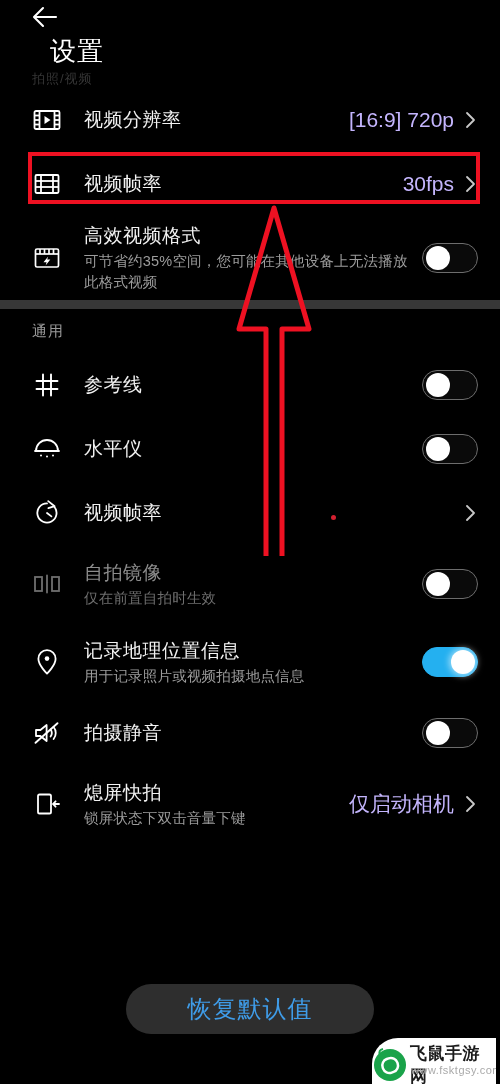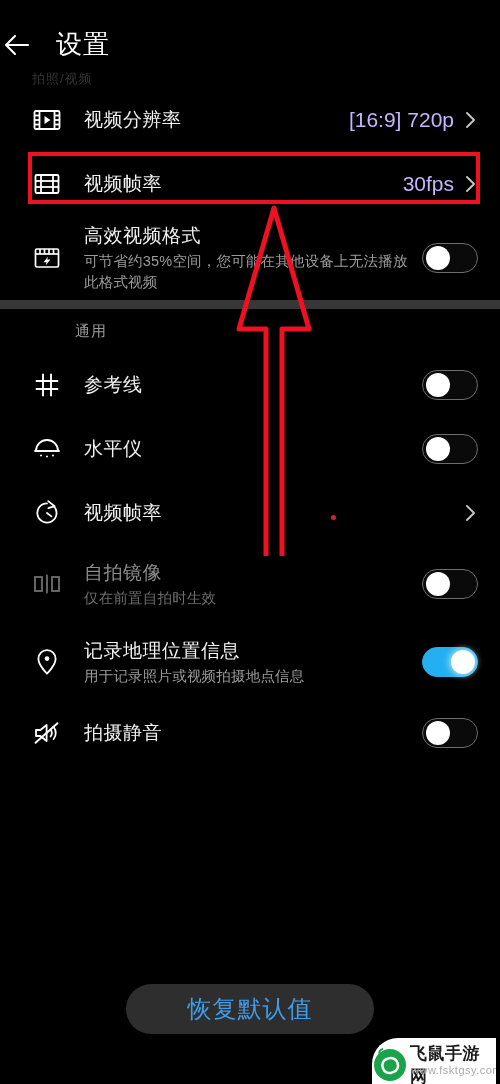--- a/index.html
+++ b/index.html
@@ -15,22 +15,24 @@
     width: 500px;
     height: 1084px;
     background: #000;
     color: #fff;
     overflow: hidden;
   }
 
   
   .header {
     display: flex;
-    align-items: flex-end;
+    align-items: flex-start;
     height: 62px;
+    padding-left: 28px;
+    flex-direction: column;
   }
   .back-icon {
     width: 34px;
     height: 34px;
     flex: 0 0 34px;
     display: flex;
     align-items: center;
     justify-content: center;
   }
   .header-title {
@@ -54,21 +56,20 @@
     padding-top: 8px;
     padding-bottom: 4px;
     height: 26px;
     opacity: 0.9;
   }
   .section-label.general {
     height: 44px;
     line-height: 44px;
     color: #9a9a9a;
     font-size: 15px;
-    margin-left: 43px;
   }
 
   
   .divider-band {
     width: 100%;
     height: 9px;
     background: #373737;
   }
 
   
@@ -451,20 +452,39 @@
       </svg>
     </div>
     <div class="row-texts">
       <div class="row-title">拍摄静音</div>
     </div>
     <div class="toggle">
       <div class="knob"></div>
     </div>
   </div>
 
+  <div class="row two-line">
+    <div class="row-icon">
+      <svg width="28" height="28" viewBox="0 0 28 28" fill="none" stroke="#ffffff" stroke-width="1.8" stroke-linecap="round" stroke-linejoin="round">
+        <rect x="5" y="4.5" width="13" height="19" rx="1.6"></rect>
+        <line x1="20.5" y1="14" x2="26" y2="14"></line>
+        <polyline points="22.6,11.3 20,14 22.6,16.7"></polyline>
+      </svg>
+    </div>
+    <div class="row-texts">
+      <div class="row-title">熄屏快拍</div>
+      <div class="row-sub">锁屏状态下双击音量下键</div>
+    </div>
+    <div class="row-value">仅启动相机</div>
+    <div class="chevron">
+      <svg width="13" height="20" viewBox="0 0 13 20" fill="none" stroke="#c8c8c8" stroke-width="1.8" stroke-linecap="round" stroke-linejoin="round">
+        <polyline points="3,3 10,10 3,17"></polyline>
+      </svg>
+    </div>
+  </div>
 
   <div class="footer">
     <button class="reset-button">恢复默认值</button>
   </div>
 
   <div class="highlight-box"></div>
 
   <div class="arrow-annotation">
     <svg width="120" height="360" viewBox="0 0 120 360" fill="none" stroke="#ee1122" stroke-width="5" stroke-linejoin="round">
       <path d="M52 360 L52 133 L25 133 L60 12 L95 133 L68 133 L68 360"></path>

